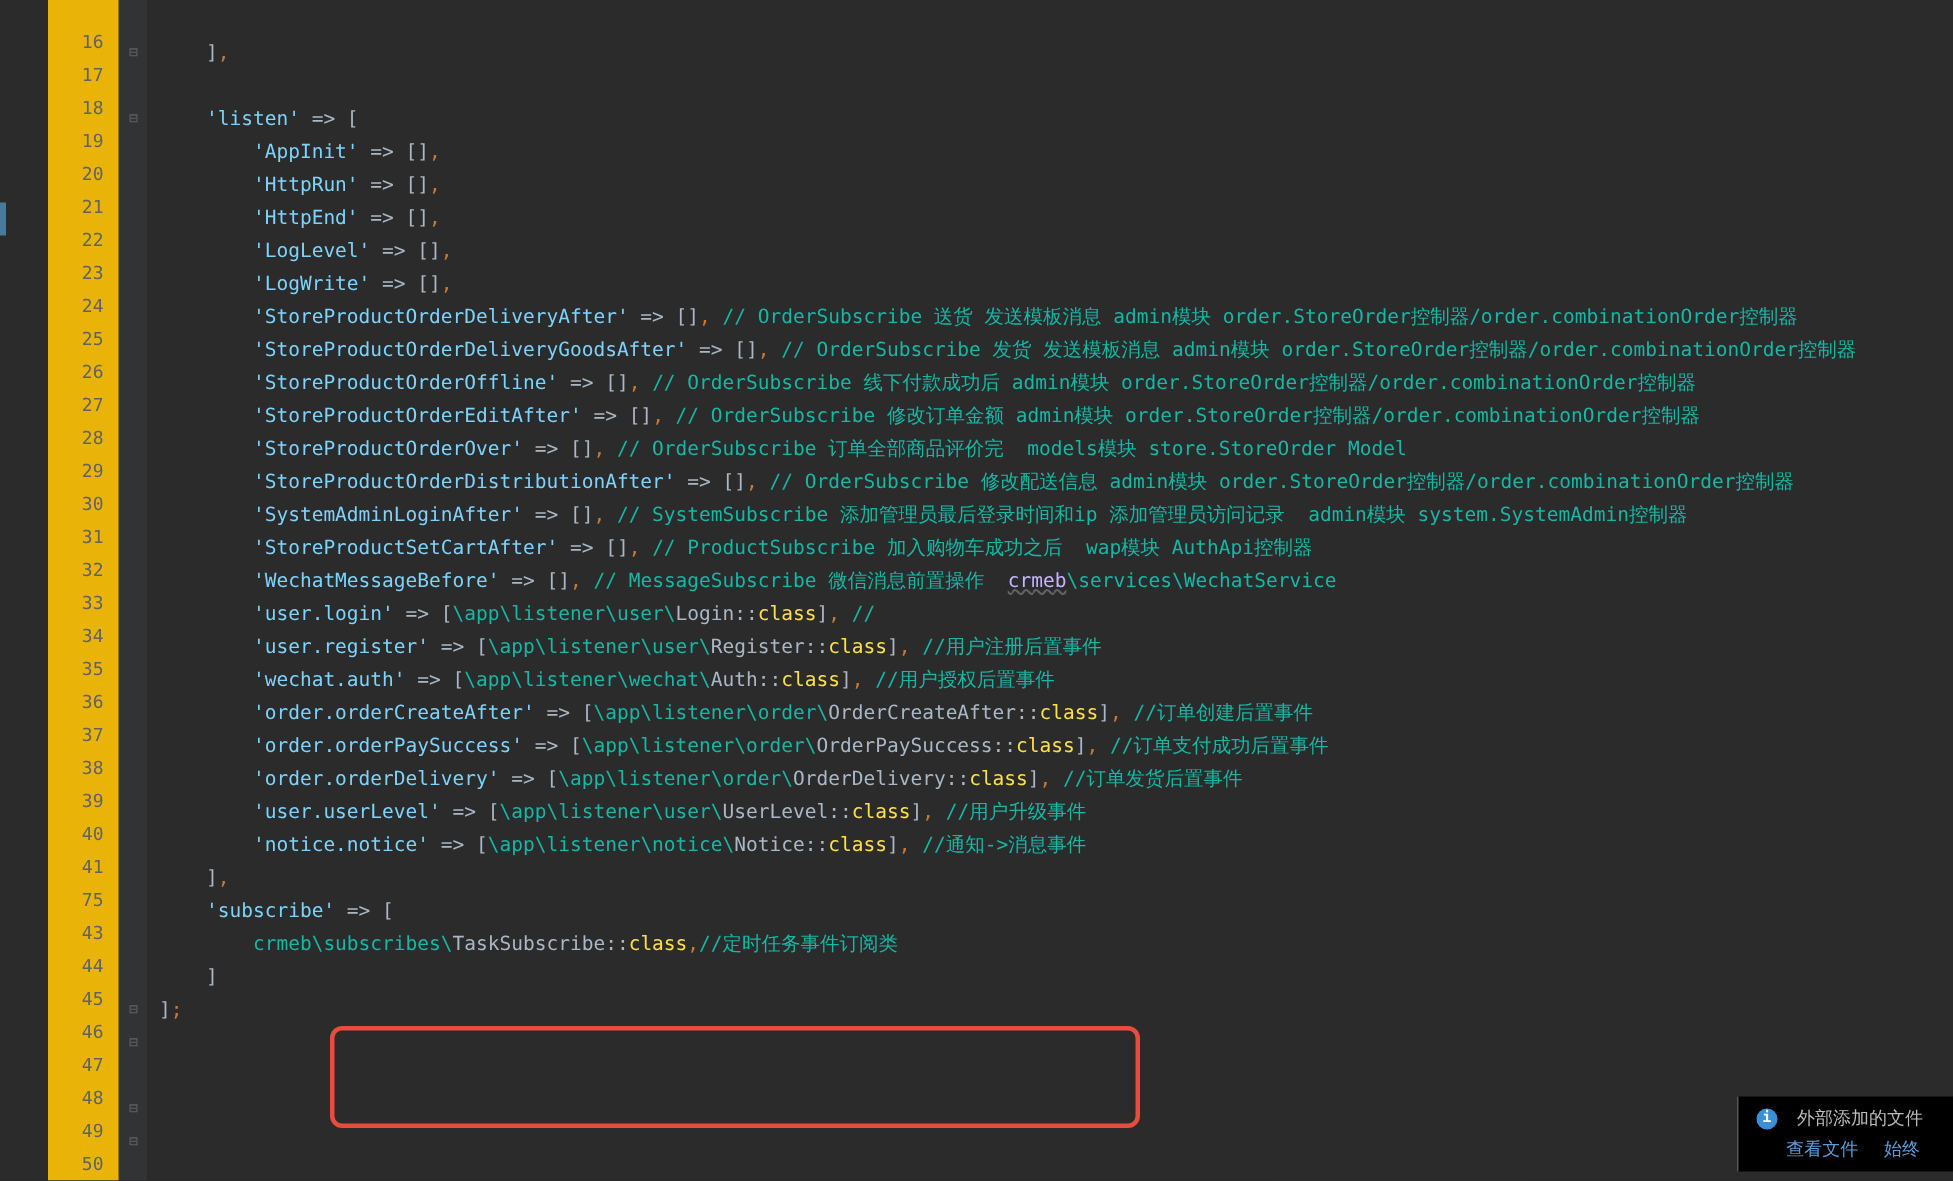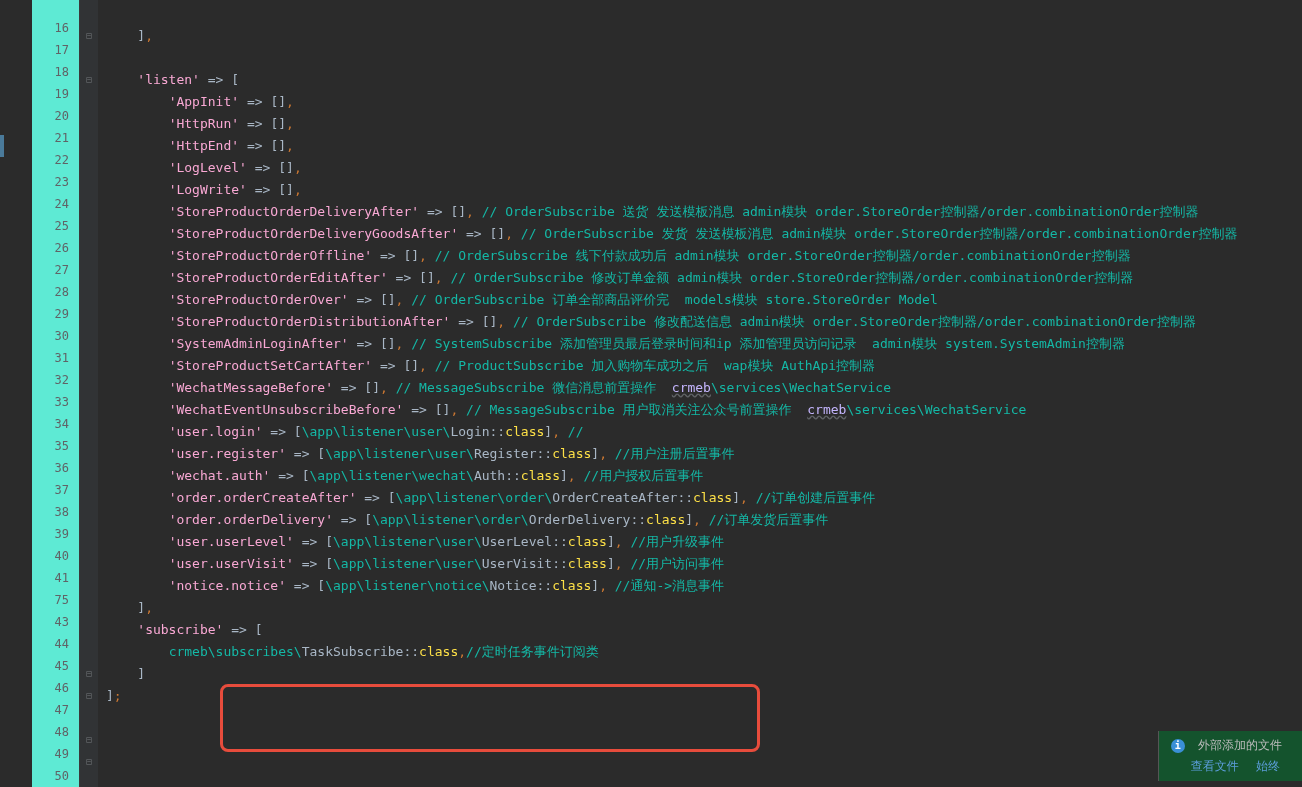--- a/index.html
+++ b/index.html
@@ -16,21 +16,21 @@
       display: flex;
       height: 100%;
     }
     .left-margin {
       width: 32px;
       background: #2b2b2b;
       border-right: 1px solid #2b2b2b;
     }
     .gutter {
       width: 48px;
-      background: #5eead4;
+      background: #eab308;
       display: flex;
       flex-direction: column;
       padding-top: 17px;
       border-right: 1px solid #3a3a3a;
       justify-content: center;
     }
     .line-number {
       height: 22px;
       line-height: 22px;
       text-align: right;
@@ -60,36 +60,36 @@
       overflow: hidden;
       position: relative;
     }
     .code-line {
       height: 22px;
       line-height: 22px;
       white-space: pre;
       padding-left: 8px;
     }
     .s-orange { color: #cc7832; }
-    .s-green { color: #f9a8d4; }
+    .s-green { color: #7dd3fc; }
     .s-gray { color: #14b8a6; }
     .s-purple { color: #fde047; }
     .s-white { color: #a9b7c6; }
     .s-gray-wavy { color: #c4b5fd; text-decoration: underline wavy #606366; }
     .highlight-box {
       position: absolute;
       border: 3px solid #e74c3c;
       border-radius: 8px;
       pointer-events: none;
     }
     .notification {
       position: absolute;
       bottom: 6px;
       right: 0;
-      background: #14532d;
+      background: #000000;
       padding: 6px 12px;
       font-size: 12px;
       color: #bbb;
       border-left: 1px solid #555;
     }
     .notification .info-icon {
       display: inline-block;
       width: 14px;
       height: 14px;
       background: #3a8fd6;
@@ -211,28 +211,27 @@
       <div class="code-line"><span class="s-white">        </span><span class="s-green">'LogWrite'</span><span class="s-white"> =&gt; []</span><span class="s-orange">,</span></div>
       <div class="code-line"><span class="s-white">        </span><span class="s-green">'StoreProductOrderDeliveryAfter'</span><span class="s-white"> =&gt; []</span><span class="s-orange">, </span><span class="s-gray">// OrderSubscribe 送货 发送模板消息 admin模块 order.StoreOrder控制器/order.combinationOrder控制器</span></div>
       <div class="code-line"><span class="s-white">        </span><span class="s-green">'StoreProductOrderDeliveryGoodsAfter'</span><span class="s-white"> =&gt; []</span><span class="s-orange">, </span><span class="s-gray">// OrderSubscribe 发货 发送模板消息 admin模块 order.StoreOrder控制器/order.combinationOrder控制器</span></div>
       <div class="code-line"><span class="s-white">        </span><span class="s-green">'StoreProductOrderOffline'</span><span class="s-white"> =&gt; []</span><span class="s-orange">, </span><span class="s-gray">// OrderSubscribe 线下付款成功后 admin模块 order.StoreOrder控制器/order.combinationOrder控制器</span></div>
       <div class="code-line"><span class="s-white">        </span><span class="s-green">'StoreProductOrderEditAfter'</span><span class="s-white"> =&gt; []</span><span class="s-orange">, </span><span class="s-gray">// OrderSubscribe 修改订单金额 admin模块 order.StoreOrder控制器/order.combinationOrder控制器</span></div>
       <div class="code-line"><span class="s-white">        </span><span class="s-green">'StoreProductOrderOver'</span><span class="s-white"> =&gt; []</span><span class="s-orange">, </span><span class="s-gray">// OrderSubscribe 订单全部商品评价完  models模块 store.StoreOrder Model</span></div>
       <div class="code-line"><span class="s-white">        </span><span class="s-green">'StoreProductOrderDistributionAfter'</span><span class="s-white"> =&gt; []</span><span class="s-orange">, </span><span class="s-gray">// OrderSubscribe 修改配送信息 admin模块 order.StoreOrder控制器/order.combinationOrder控制器</span></div>
       <div class="code-line"><span class="s-white">        </span><span class="s-green">'SystemAdminLoginAfter'</span><span class="s-white"> =&gt; []</span><span class="s-orange">, </span><span class="s-gray">// SystemSubscribe 添加管理员最后登录时间和ip 添加管理员访问记录  admin模块 system.SystemAdmin控制器</span></div>
       <div class="code-line"><span class="s-white">        </span><span class="s-green">'StoreProductSetCartAfter'</span><span class="s-white"> =&gt; []</span><span class="s-orange">, </span><span class="s-gray">// ProductSubscribe 加入购物车成功之后  wap模块 AuthApi控制器</span></div>
       <div class="code-line"><span class="s-white">        </span><span class="s-green">'WechatMessageBefore'</span><span class="s-white"> =&gt; []</span><span class="s-orange">, </span><span class="s-gray">// MessageSubscribe 微信消息前置操作  </span><span class="s-gray-wavy">crmeb</span><span class="s-gray">\services\WechatService</span></div>
-      <div class="code-line"><span class="s-white">        </span><span class="s-green">'WechatEventUnsubscribeBefore'</span><span class="s-white"> =&gt; []</span><span class="s-orange">, </span><span class="s-gray">// MessageSubscribe 用户取消关注公众号前置操作  </span><span class="s-gray-wavy">crmeb</span><span class="s-gray">\services\WechatService</span></div>
       <div class="code-line"><span class="s-white">        </span><span class="s-green">'user.login'</span><span class="s-white"> =&gt; [</span><span class="s-gray">\app\listener\user\</span><span class="s-white">Login::</span><span class="s-purple">class</span><span class="s-white">]</span><span class="s-orange">, </span><span class="s-gray">//</span></div>
       <div class="code-line"><span class="s-white">        </span><span class="s-green">'user.register'</span><span class="s-white"> =&gt; [</span><span class="s-gray">\app\listener\user\</span><span class="s-white">Register::</span><span class="s-purple">class</span><span class="s-white">]</span><span class="s-orange">, </span><span class="s-gray">//用户注册后置事件</span></div>
       <div class="code-line"><span class="s-white">        </span><span class="s-green">'wechat.auth'</span><span class="s-white"> =&gt; [</span><span class="s-gray">\app\listener\wechat\</span><span class="s-white">Auth::</span><span class="s-purple">class</span><span class="s-white">]</span><span class="s-orange">, </span><span class="s-gray">//用户授权后置事件</span></div>
       <div class="code-line"><span class="s-white">        </span><span class="s-green">'order.orderCreateAfter'</span><span class="s-white"> =&gt; [</span><span class="s-gray">\app\listener\order\</span><span class="s-white">OrderCreateAfter::</span><span class="s-purple">class</span><span class="s-white">]</span><span class="s-orange">, </span><span class="s-gray">//订单创建后置事件</span></div>
+      <div class="code-line"><span class="s-white">        </span><span class="s-green">'order.orderPaySuccess'</span><span class="s-white"> =&gt; [</span><span class="s-gray">\app\listener\order\</span><span class="s-white">OrderPaySuccess::</span><span class="s-purple">class</span><span class="s-white">]</span><span class="s-orange">, </span><span class="s-gray">//订单支付成功后置事件</span></div>
       <div class="code-line"><span class="s-white">        </span><span class="s-green">'order.orderDelivery'</span><span class="s-white"> =&gt; [</span><span class="s-gray">\app\listener\order\</span><span class="s-white">OrderDelivery::</span><span class="s-purple">class</span><span class="s-white">]</span><span class="s-orange">, </span><span class="s-gray">//订单发货后置事件</span></div>
       <div class="code-line"><span class="s-white">        </span><span class="s-green">'user.userLevel'</span><span class="s-white"> =&gt; [</span><span class="s-gray">\app\listener\user\</span><span class="s-white">UserLevel::</span><span class="s-purple">class</span><span class="s-white">]</span><span class="s-orange">, </span><span class="s-gray">//用户升级事件</span></div>
-      <div class="code-line"><span class="s-white">        </span><span class="s-green">'user.userVisit'</span><span class="s-white"> =&gt; [</span><span class="s-gray">\app\listener\user\</span><span class="s-white">UserVisit::</span><span class="s-purple">class</span><span class="s-white">]</span><span class="s-orange">, </span><span class="s-gray">//用户访问事件</span></div>
       <div class="code-line"><span class="s-white">        </span><span class="s-green">'notice.notice'</span><span class="s-white"> =&gt; [</span><span class="s-gray">\app\listener\notice\</span><span class="s-white">Notice::</span><span class="s-purple">class</span><span class="s-white">]</span><span class="s-orange">, </span><span class="s-gray">//通知-&gt;消息事件</span></div>
       <div class="code-line"><span class="s-white">    ]</span><span class="s-orange">,</span></div>
       <div class="code-line"><span class="s-white">    </span><span class="s-green">'subscribe'</span><span class="s-white"> =&gt; [</span></div>
       <div class="code-line"><span class="s-white">        </span><span class="s-gray">crmeb\subscribes\</span><span class="s-white">TaskSubscribe::</span><span class="s-purple">class</span><span class="s-orange">,</span><span class="s-gray">//定时任务事件订阅类</span></div>
       <div class="code-line"><span class="s-white">    ]</span></div>
       <div class="code-line"><span class="s-white">]</span><span class="s-orange">;</span></div>
     </div>
 </div>
 
 <div class="notification">

